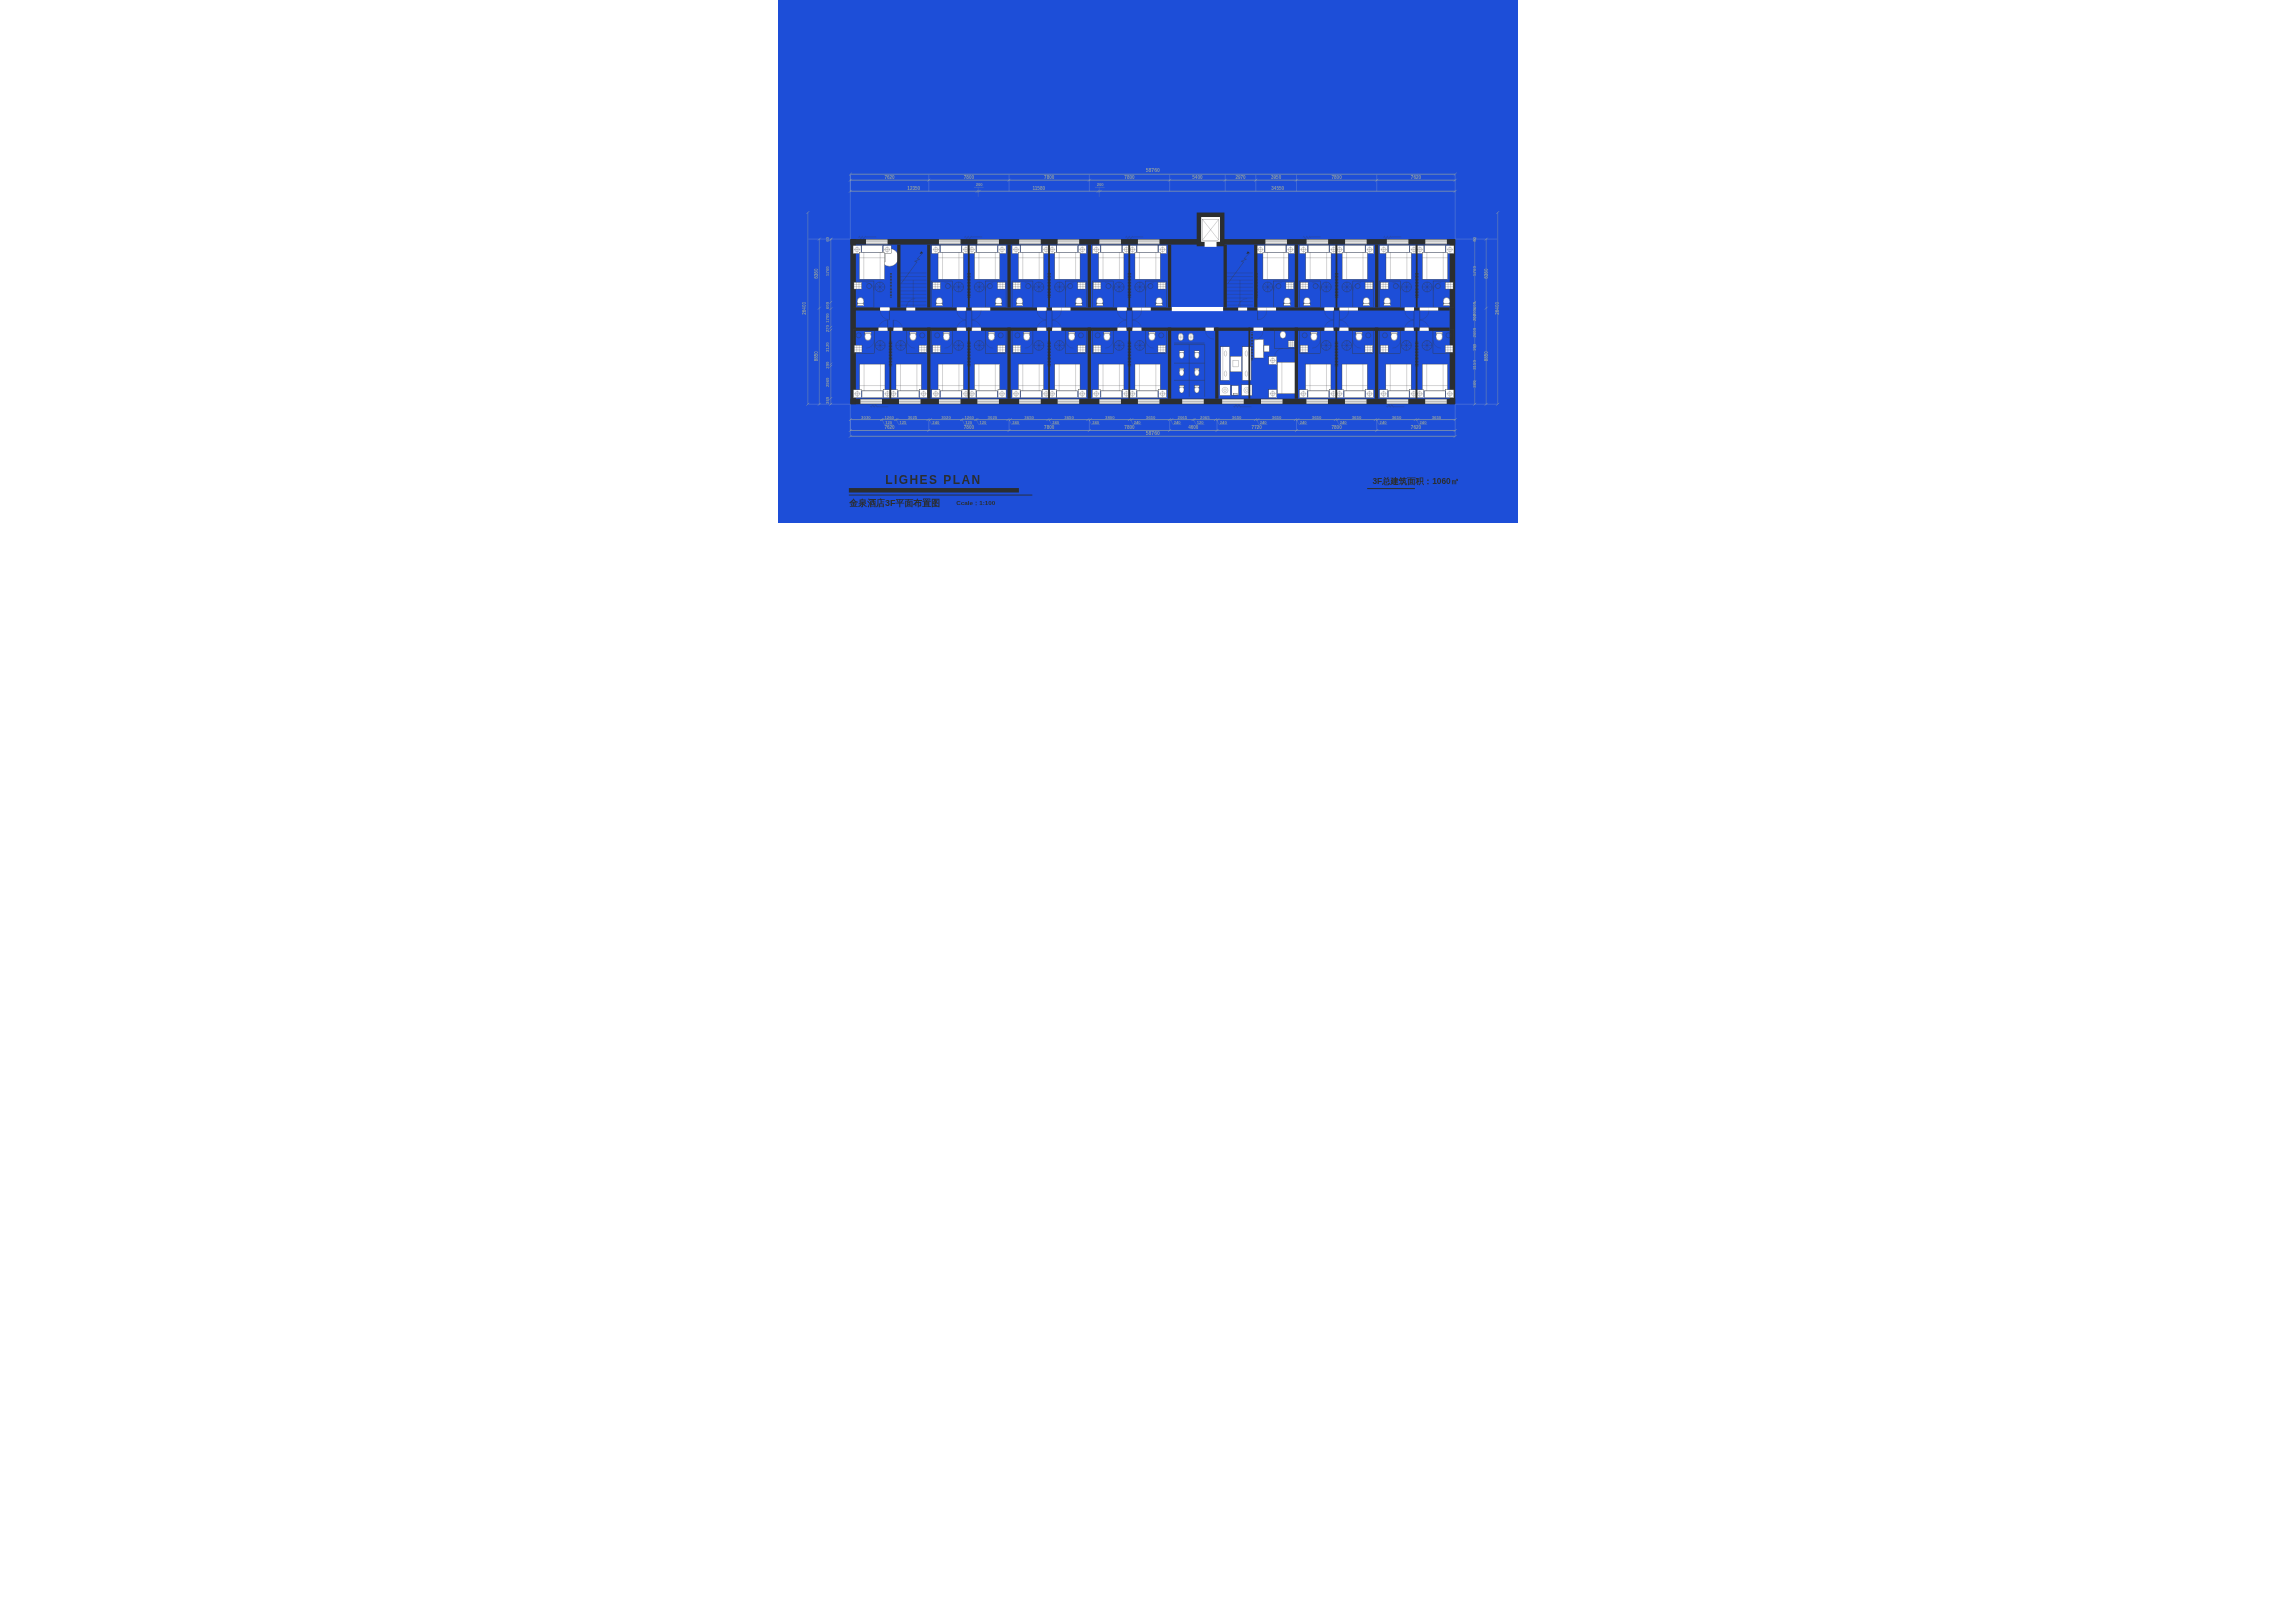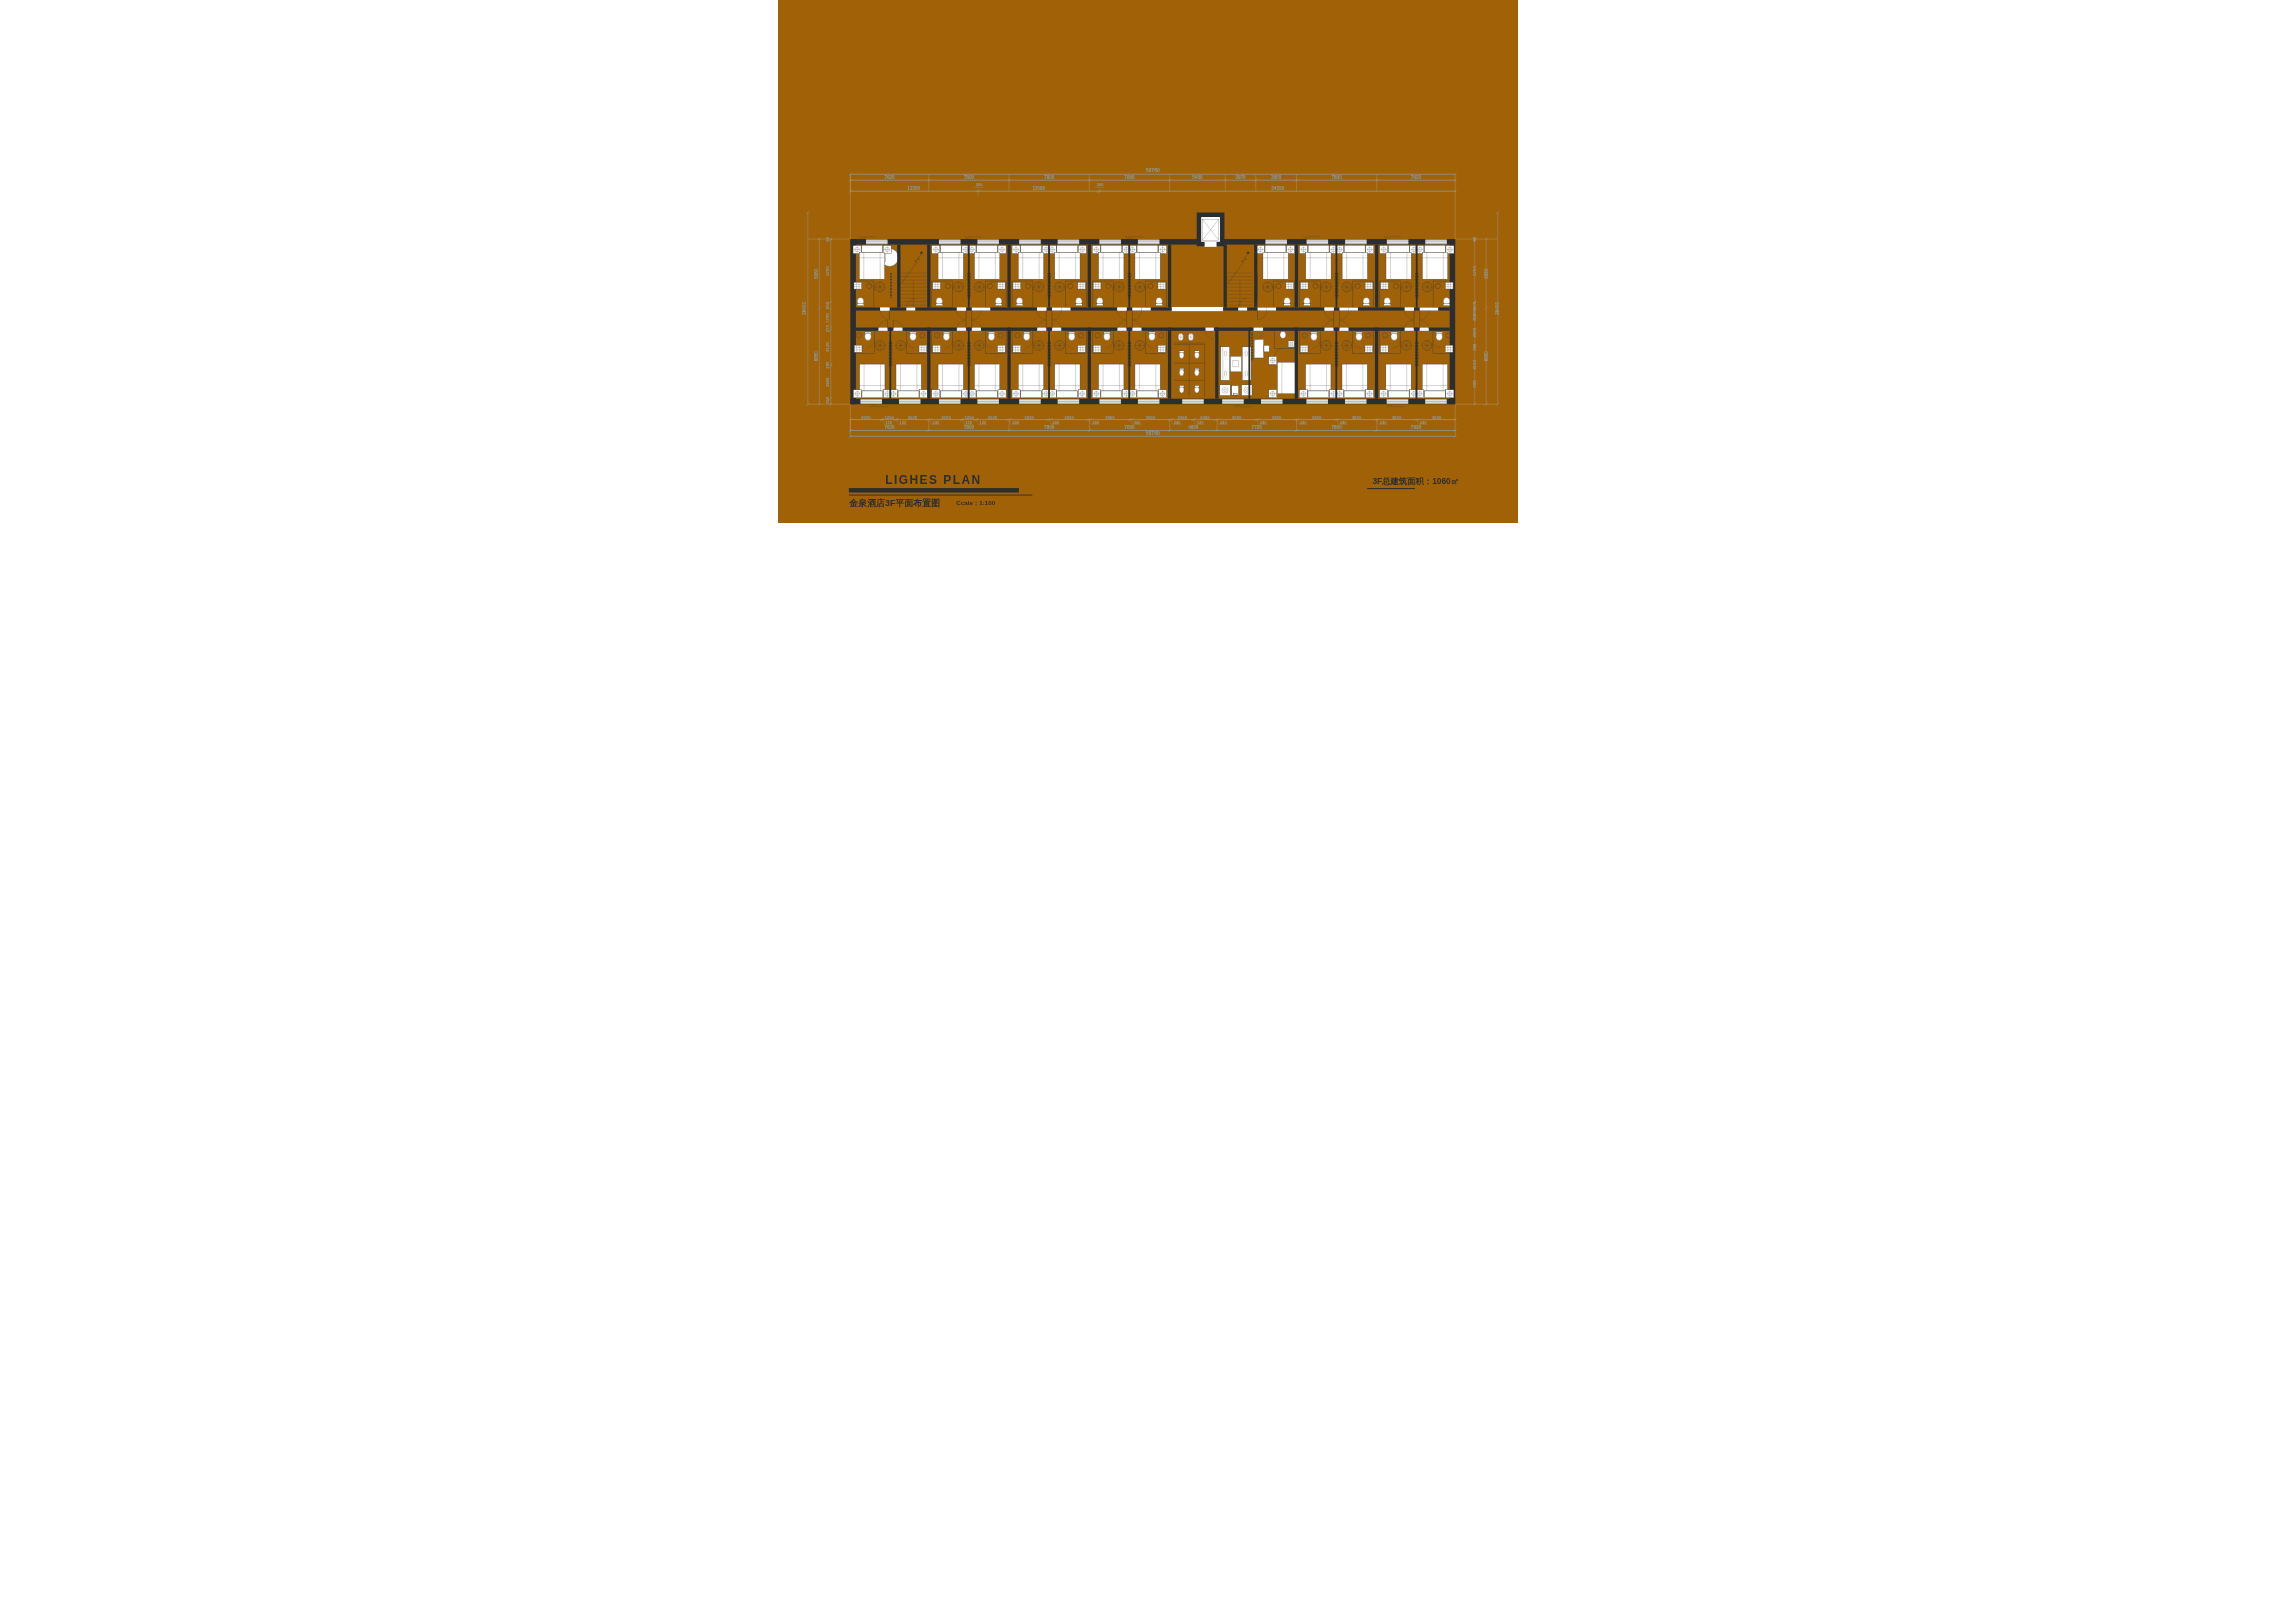--- a/index.html
+++ b/index.html
@@ -1,16 +1,16 @@
 <!DOCTYPE html>
 <html style="font-size:7.4px"><head>
 <meta charset="utf-8">
 <style>
   html,body{margin:0;padding:0;background:#ffffff;}
-  .sheet{width:100%;max-width:740px;margin:0 auto;background:#a16207;}
+  .sheet{width:100%;max-width:740px;margin:0 auto;background:#1d4ed8;}
   svg{display:block;width:100%;height:auto;font-family:"Liberation Sans",sans-serif;}
   .wall{fill:#2b2e30;}
   .furn{stroke:#35383a;stroke-width:2.5;fill:#ffffff;}
   .furn-n{stroke:#35383a;stroke-width:2.5;fill:none;}
   .thin{stroke-width:1.5;}
   .hatchline{stroke:#35383a;stroke-dasharray:5 5;}
   .ink-text{fill:#2b2e30;font-weight:700;}
 </style>
 </head>
 <body>

